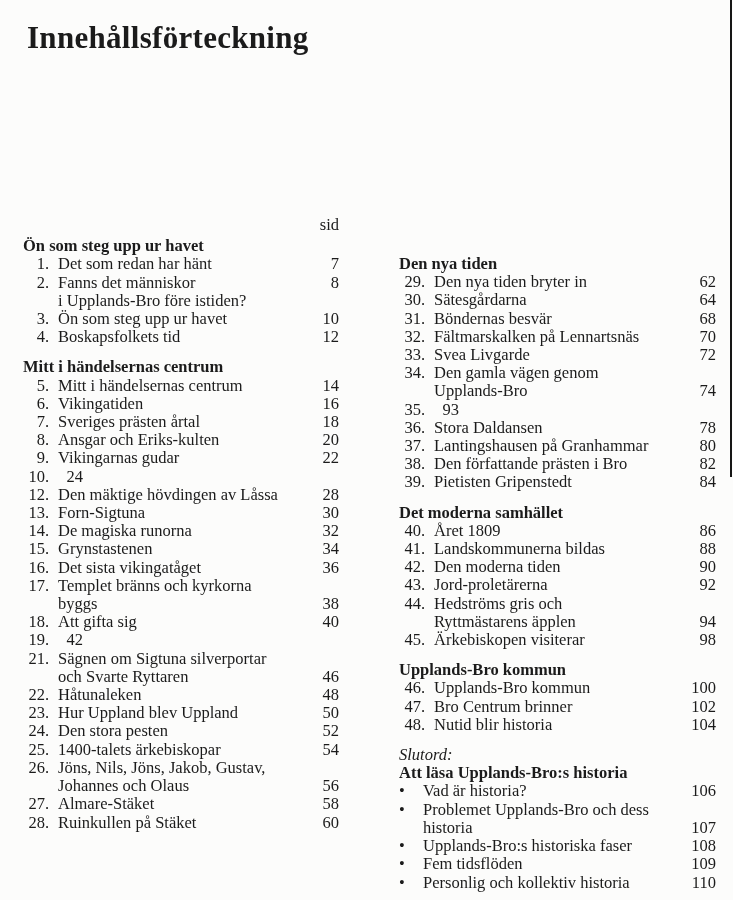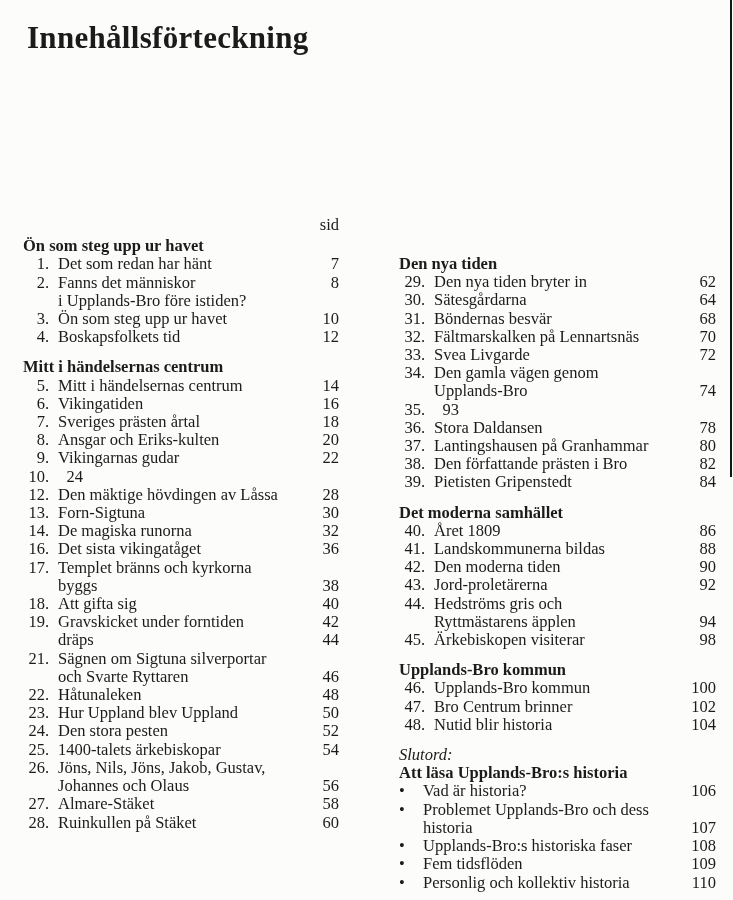--- a/index.html
+++ b/index.html
@@ -111,20 +111,25 @@
             <span class="num">13.</span>
             <span class="txt">Forn-Sigtuna</span>
             <span class="pg">30</span>
           </div>
           <div class="row">
             <span class="num">14.</span>
             <span class="txt">De magiska runorna</span>
             <span class="pg">32</span>
           </div>
           <div class="row">
+            <span class="num">15.</span>
+            <span class="txt">Grynstastenen</span>
+            <span class="pg">34</span>
+          </div>
+          <div class="row">
             <span class="num">16.</span>
             <span class="txt">Det sista vikingatåget</span>
             <span class="pg">36</span>
           </div>
           <div class="row">
             <span class="num">17.</span>
             <span class="txt">Templet bränns och kyrkorna</span>
             <span class="pg"></span>
           </div>
           <div class="row">
@@ -132,27 +137,21 @@
             <span class="txt">byggs</span>
             <span class="pg">38</span>
           </div>
           <div class="row">
             <span class="num">18.</span>
             <span class="txt">Att gifta sig</span>
             <span class="pg">40</span>
           </div>
           <div class="row">
             <span class="num">19.</span>
-            <span class="txt">Gravskicket under forntiden</span>
             <span class="pg">42</span>
-          </div>
-          <div class="row">
-            <span class="num"></span>
-            <span class="txt">dräps</span>
-            <span class="pg">44</span>
           </div>
           <div class="row">
             <span class="num">21.</span>
             <span class="txt">Sägnen om Sigtuna silverportar</span>
             <span class="pg"></span>
           </div>
           <div class="row">
             <span class="num"></span>
             <span class="txt">och Svarte Ryttaren</span>
             <span class="pg">46</span>

